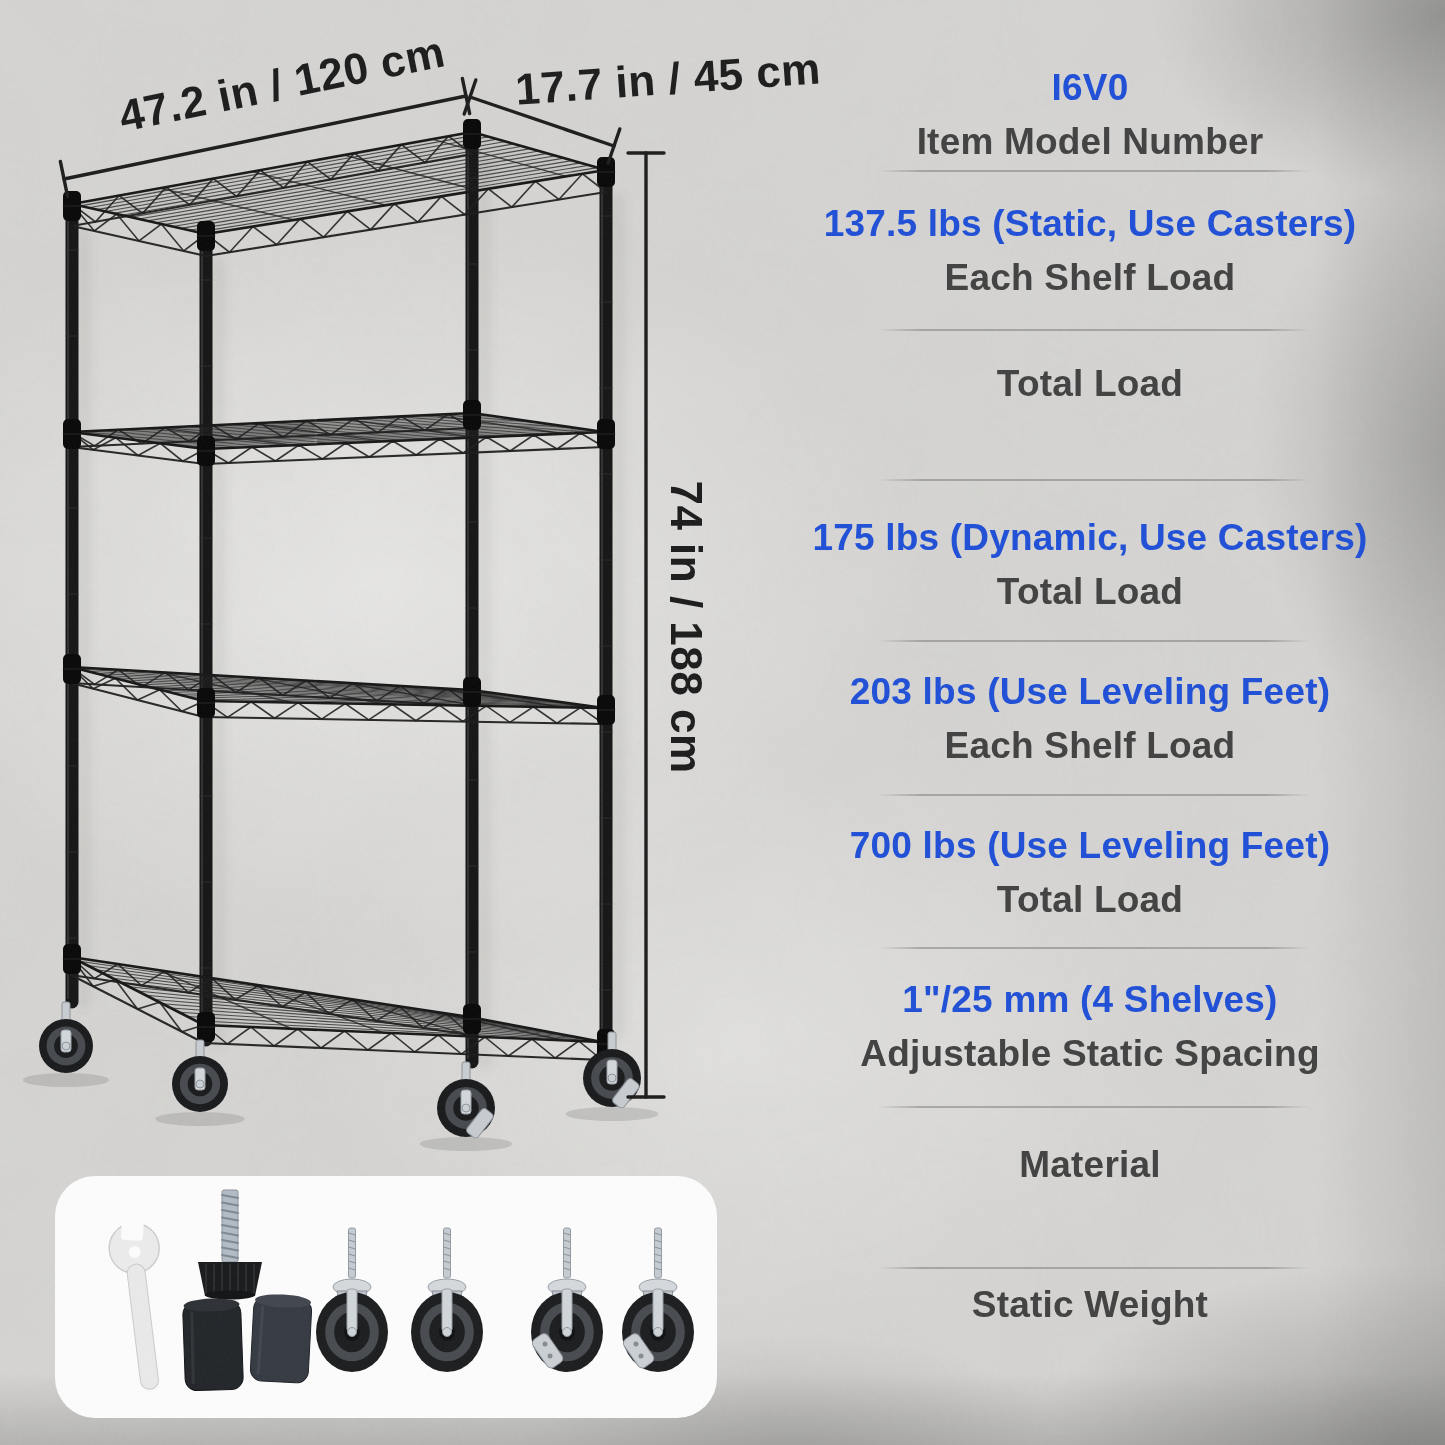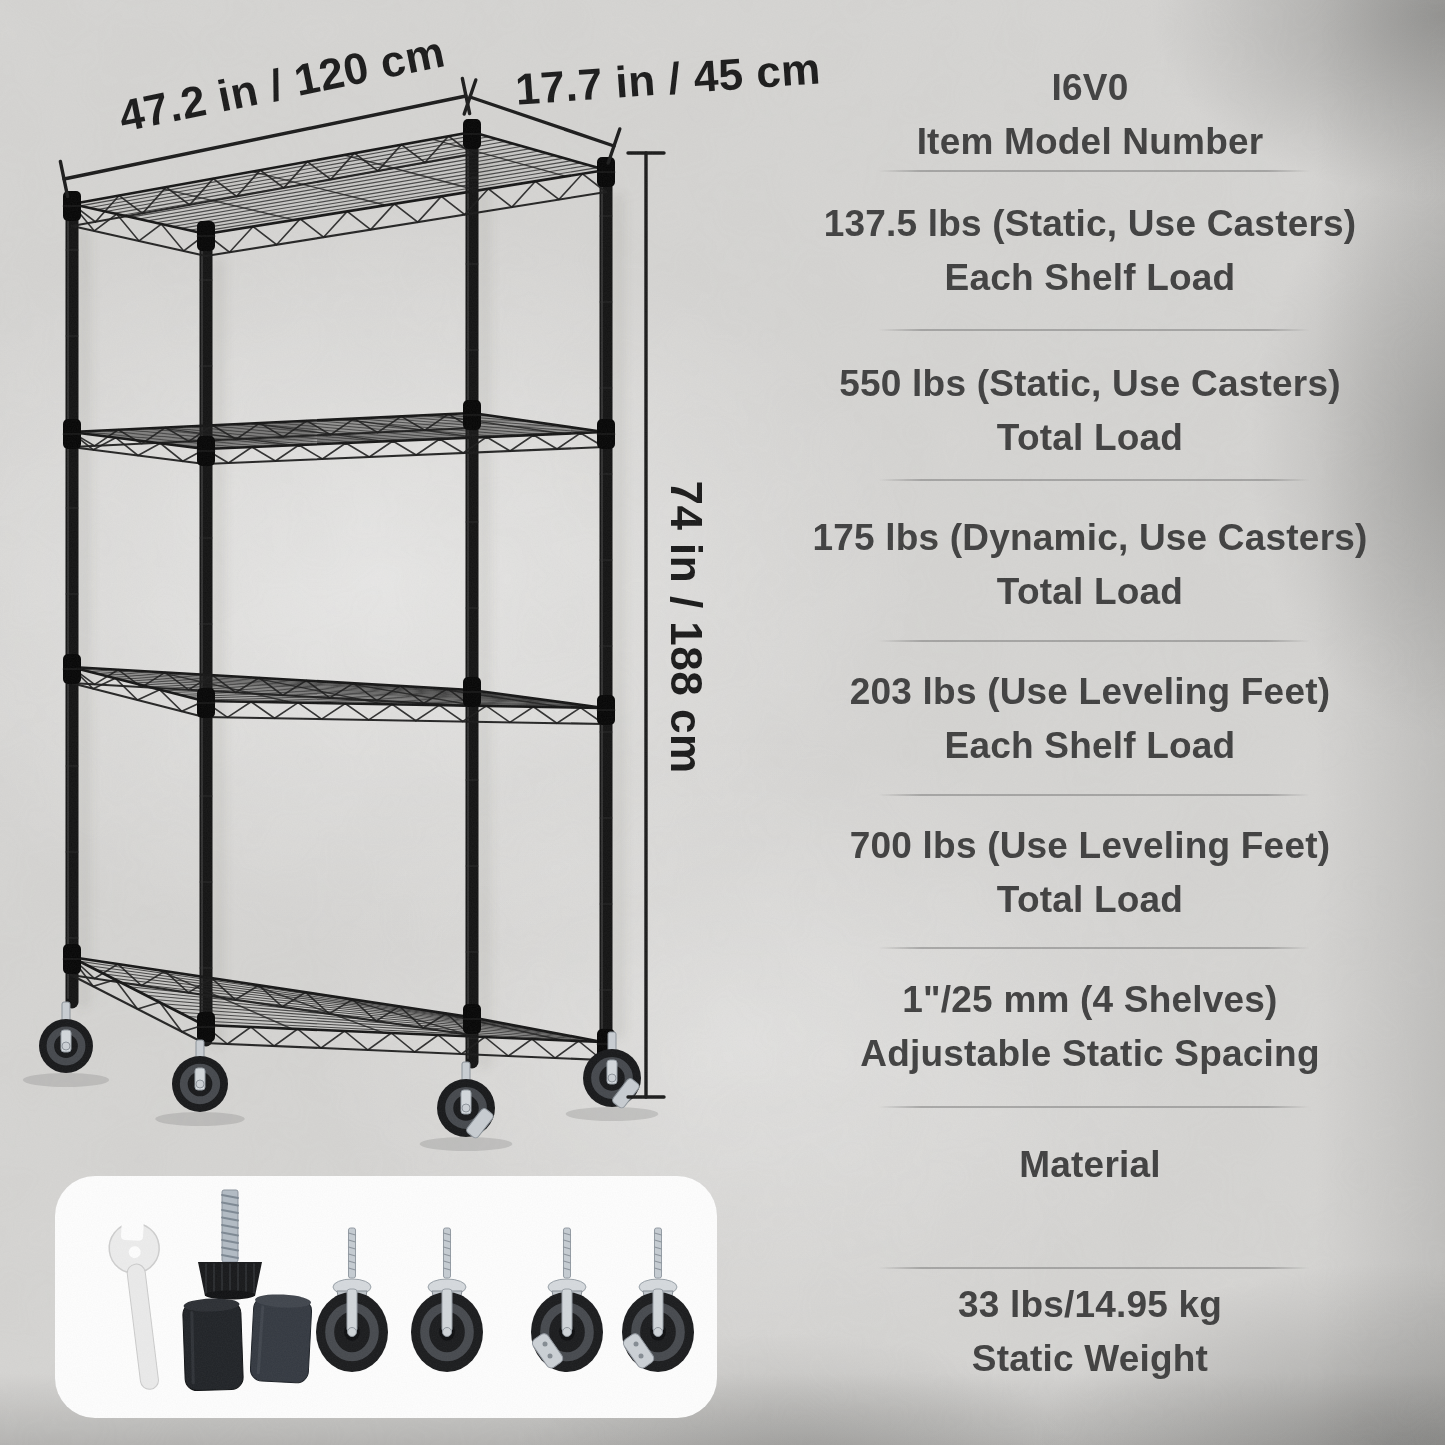--- a/index.html
+++ b/index.html
@@ -24,21 +24,21 @@
   .grain{position:absolute;inset:0;pointer-events:none}
   .dim-label{
     position:absolute;font-weight:bold;font-size:44px;color:#1a1a1a;
     white-space:nowrap;letter-spacing:.5px;transform-origin:center;
   }
   .spec-row{
     position:absolute;left:1090px;transform:translateX(-50%);
     text-align:center;white-space:nowrap;line-height:54px;
     font-weight:bold;font-size:37px;letter-spacing:.2px;
   }
-  .spec-value{color:#404040}
+  .spec-value{color:#1d4ed8}
   .spec-label{color:#404040}
   .divider{
     position:absolute;left:878px;width:432px;height:2px;opacity:.5;border-radius:1px;
     background:linear-gradient(90deg,rgba(120,120,120,0),rgba(105,105,105,.9) 10%,rgba(105,105,105,.9) 90%,rgba(120,120,120,0));
   }
 </style>
 </head>
 <body>
 
 <div class="shading"></div>
@@ -477,21 +477,20 @@
 </div>
 <div class="divider" style="top:170px"></div>
 
 <div class="spec-row" style="top:197px">
   <div class="spec-value">137.5 lbs (Static, Use Casters)</div>
   <div class="spec-label">Each Shelf Load</div>
 </div>
 <div class="divider" style="top:329px"></div>
 
 <div class="spec-row" style="top:357px">
-  <div class="spec-value">550 lbs (Static, Use Casters)</div>
   <div class="spec-label">Total Load</div>
 </div>
 <div class="divider" style="top:479px"></div>
 
 <div class="spec-row" style="top:511px">
   <div class="spec-value">175 lbs (Dynamic, Use Casters)</div>
   <div class="spec-label">Total Load</div>
 </div>
 <div class="divider" style="top:640px"></div>
 
@@ -512,21 +511,20 @@
   <div class="spec-label">Adjustable Static Spacing</div>
 </div>
 <div class="divider" style="top:1106px"></div>
 
 <div class="spec-row" style="top:1138px">
   <div class="spec-label">Material</div>
 </div>
 <div class="divider" style="top:1267px"></div>
 
 <div class="spec-row" style="top:1278px">
-  <div class="spec-value">33 lbs/14.95 kg</div>
   <div class="spec-label">Static Weight</div>
 </div>
 
 <svg class="grain" width="1445" height="1445">
   <filter id="grainF" x="0" y="0" width="100%" height="100%">
     <feTurbulence type="fractalNoise" baseFrequency="0.8" numOctaves="2" seed="3"></feTurbulence>
     <feColorMatrix type="matrix" values="0 0 0 0 0.45  0 0 0 0 0.45  0 0 0 0 0.44  0 0 0 0.55 0"></feColorMatrix>
   </filter>
   <rect width="1445" height="1445" filter="url(#grainF)" opacity="0.15"></rect>
 </svg>

